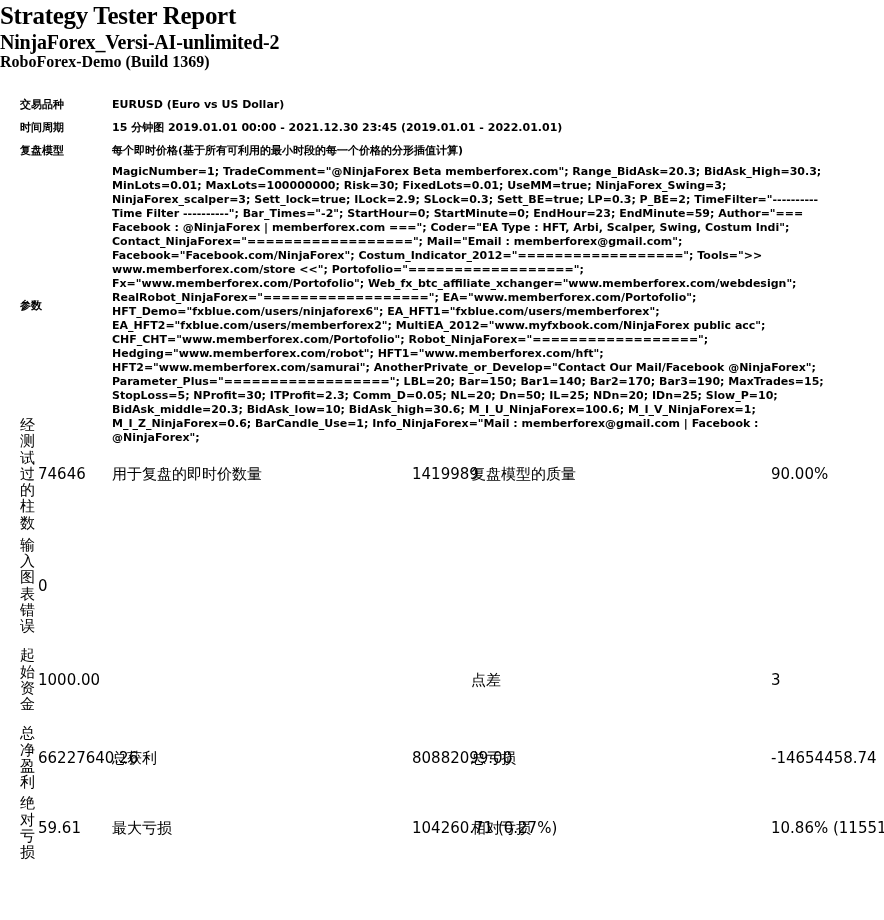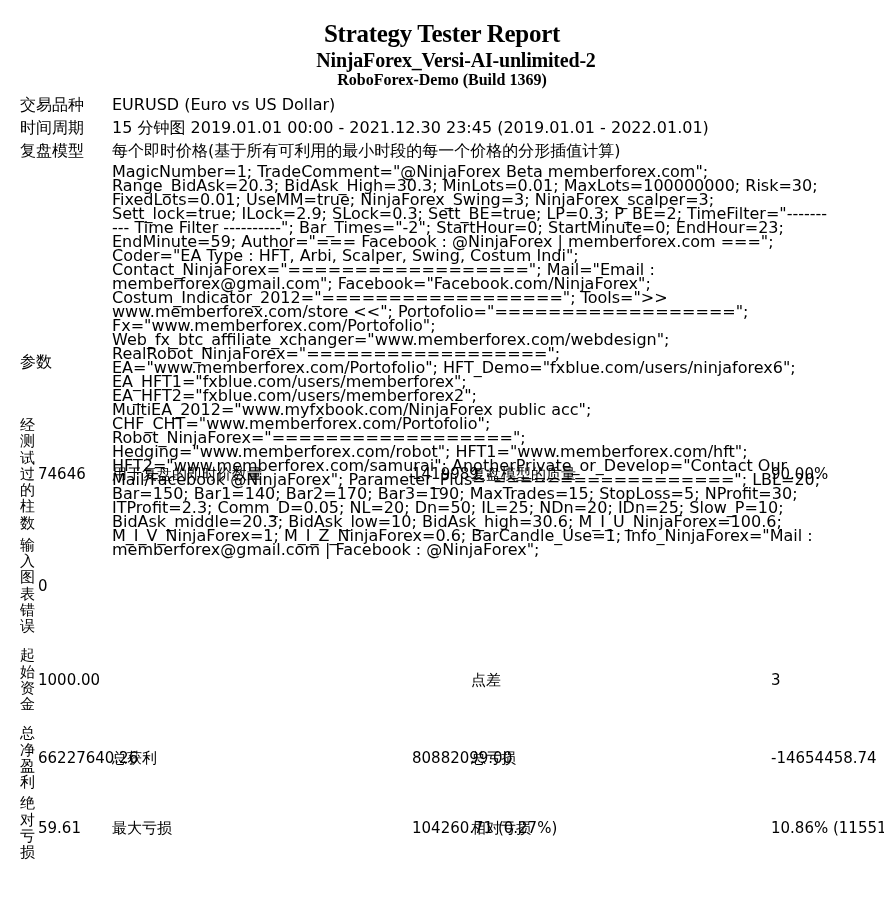--- a/index.html
+++ b/index.html
@@ -10,54 +10,54 @@
   }
   body {
     width: 884px;
     height: 920px;
     overflow: hidden;
     position: relative;
     font-family: "DejaVu Sans", "Liberation Sans", sans-serif;
     font-size: 11px;
   }
   .header {
-    text-align: center;
+    text-align: left;
     font-family: "Liberation Serif", "DejaVu Serif", serif;
     font-weight: bold;
-    padding-top: 20px;
+    padding-top: 2px;
   }
   .title {
     font-size: 25px;
     line-height: 28px;
     letter-spacing: -0.3px;
   }
   .subtitle {
     font-size: 20px;
     line-height: 24px;
     letter-spacing: -0.2px;
-    margin-left: 28px;
   }
   .server {
     font-size: 16px;
     line-height: 15px;
   }
   table.report {
     position: absolute;
     left: 18px;
     top: 93px;
     border-collapse: collapse;
     table-layout: fixed;
     width: 815px;
   }
   table.report td {
     padding: 0 2px 0 2px;
     vertical-align: middle;
-    font-size: 16px;
+    font-size: 11px;
     line-height: 14px;
     white-space: normal;
+    font-weight: bold;
   }
   .c1 { width: 92px; }
   .info-row td { height: 23px; }
   .info-label { white-space: nowrap !important; }
   .params-text {
     font-size: 11px;
     line-height: 13.85px;
     word-break: break-word;
     padding-top: 3px !important;
     padding-bottom: 5px !important;

